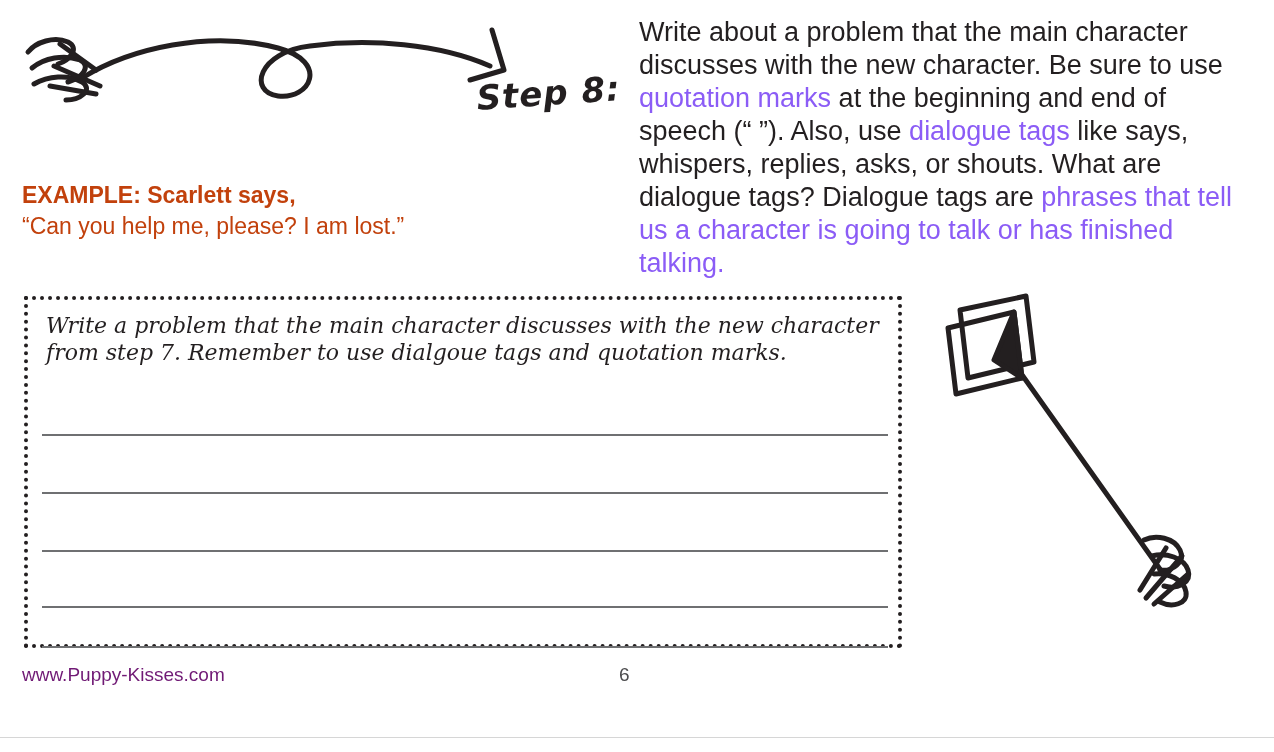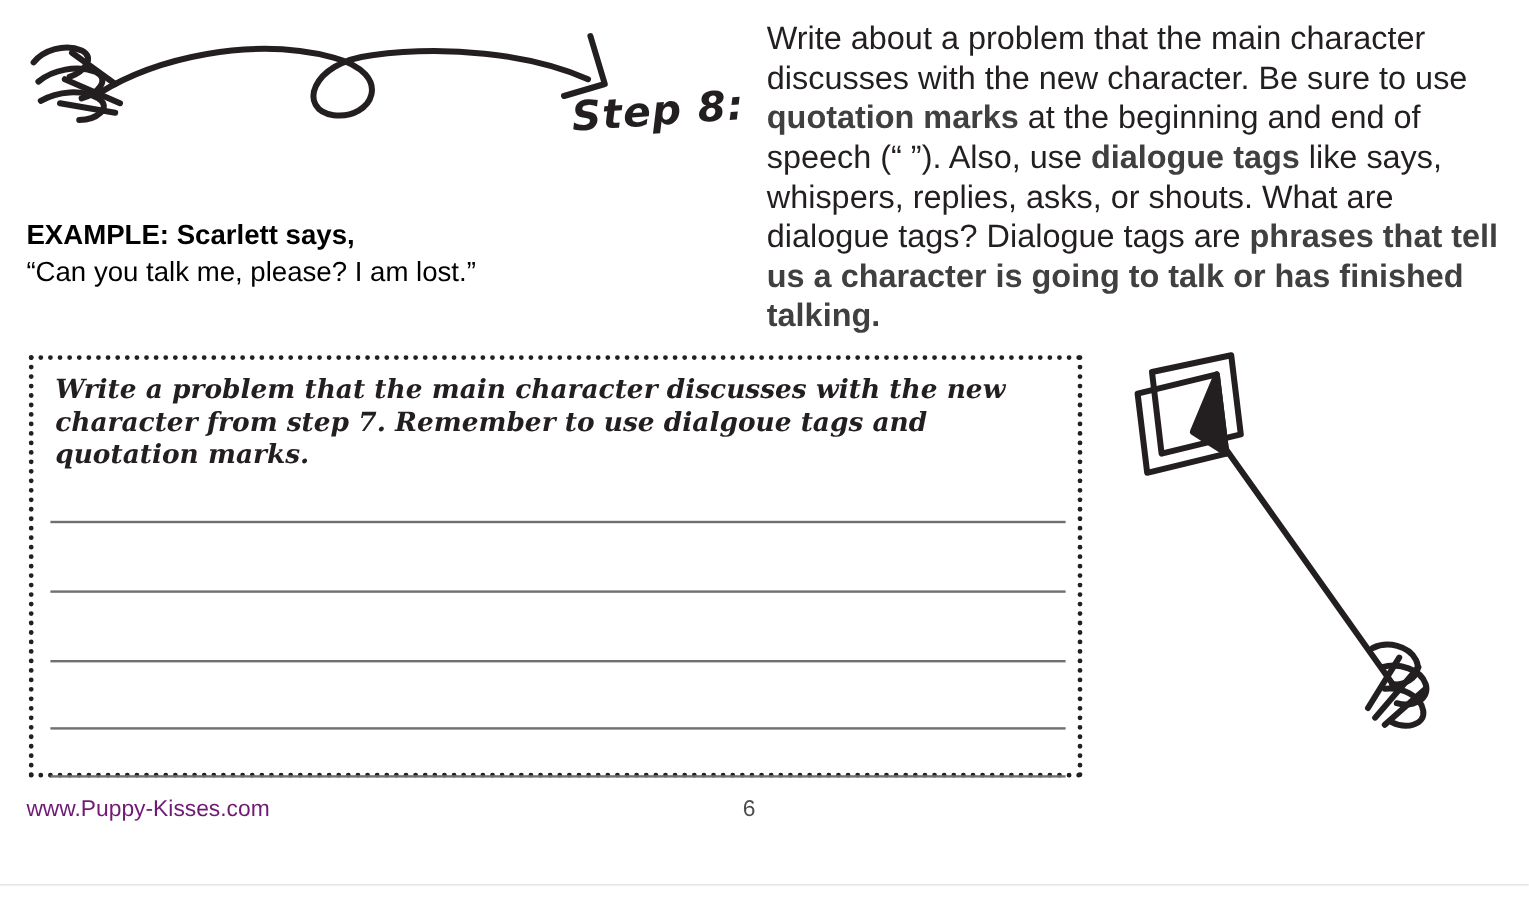--- a/index.html
+++ b/index.html
@@ -61,33 +61,33 @@
     position: absolute;
     left: 639px;
     top: 16px;
     width: 618px;
     font-size: 27px;
     line-height: 33px;
     color: #231f20;
     font-family: "Liberation Sans", sans-serif;
   }
   .instructions b {
-    color: #404040;
-    font-weight: bold;
+    color: #8b5cf6;
+    font-weight: normal;
   }
 
   
   .example {
     position: absolute;
     left: 22px;
     top: 180px;
     width: 580px;
     font-size: 23px;
     line-height: 31px;
-    color: #000000;
+    color: #c2410c;
   }
   .example .lead {
     font-weight: bold;
   }
 
   
   .answer-box {
     position: absolute;
     left: 24px;
     top: 296px;
@@ -98,21 +98,21 @@
     background: #ffffff;
   }
   .answer-prompt {
     position: absolute;
     left: 18px;
     top: 12px;
     width: 840px;
     font-size: 22px;
     line-height: 27px;
     font-style: italic;
-    font-weight: bold;
+    font-weight: normal;
     color: #231f20;
     font-family: "DejaVu Serif", serif;
   }
   .write-line {
     position: absolute;
     left: 14px;
     width: 846px;
     height: 0;
     border-bottom: 2px solid #6f7072;
   }
@@ -185,21 +185,21 @@
   </svg>
 
   <div class="step-label">Step 8:</div>
 
   <div class="instructions">
     <span>Write about a problem that the main character discusses with the new character. Be sure to use </span><b>quotation marks</b><span> at the beginning and end of speech (“ ”). Also, use </span><b>dialogue tags</b><span> like says, whispers, replies, asks, or shouts. What are dialogue tags? Dialogue tags are </span><b>phrases that tell us a character is going to talk or has finished talking.</b>
   </div>
 
   <div class="example">
     <div class="lead">EXAMPLE: Scarlett says,</div>
-    <div>“Can you talk me, please? I am lost.”</div>
+    <div>“Can you help me, please? I am lost.”</div>
   </div>
 
   <div class="answer-box">
     <div class="answer-prompt">Write a problem that the main character discusses with the new character from step 7. Remember to use dialgoue tags and quotation marks.</div>
     <div class="write-line l1"></div>
     <div class="write-line l2"></div>
     <div class="write-line l3"></div>
     <div class="write-line l4"></div>
     <div class="write-line l5"></div>
   </div>

